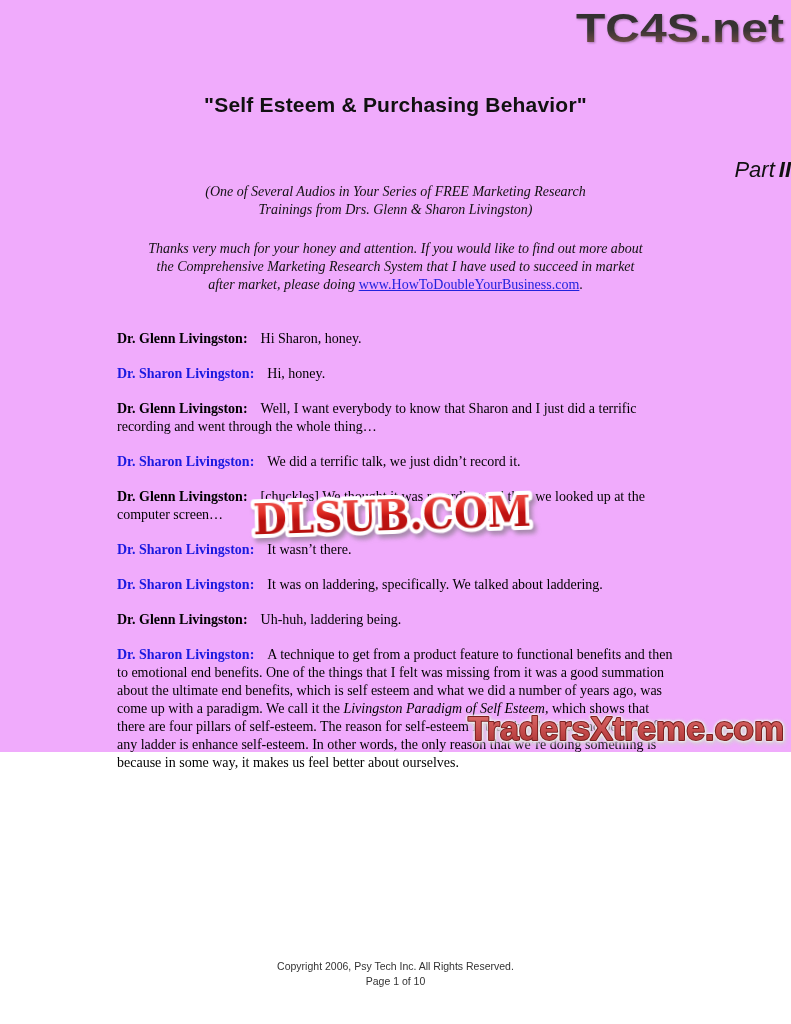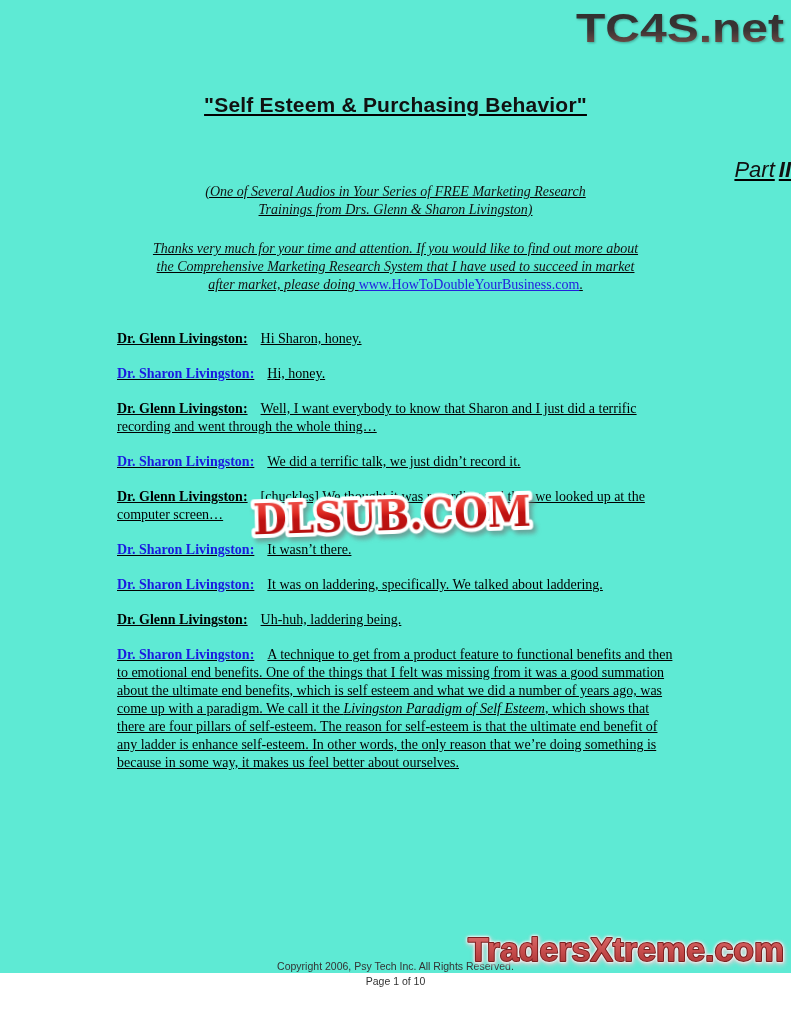--- a/index.html
+++ b/index.html
@@ -3,21 +3,21 @@
 <meta charset="utf-8">
 <style>
   html, body { margin: 0; padding: 0; }
   body {
     width: 791px; height: 1024px;
     background: #ffffff;
     font-family: "Liberation Serif", serif;
     position: relative;
     overflow: hidden;
   }
-  .page { position: relative; width: 791px; height: 973px; background:#5eead4;text-decoration:underline; }
+  .page { position: relative; width: 791px; height: 752px; background:#f0abfc; }
 
   
   .logo-tc4s { position: absolute; top: 2px; right: 2px; width: 218px; height: 48px; }
 
   
   .title {
     margin: 0; padding-top: 93px;
     text-align: center;
     font-family: "Liberation Sans", sans-serif;
     font-weight: bold; font-size: 21px; color: #111;
@@ -93,21 +93,21 @@
   <h1 class="title">"Self Esteem &amp; Purchasing Behavior"</h1>
 
   <div class="part"><span>Part</span><span class="part-num">II</span></div>
 
   <div class="subtitle">
     <div>(One of Several Audios in Your Series of FREE Marketing Research</div>
     <div>Trainings from Drs. Glenn &amp; Sharon Livingston)</div>
   </div>
 
   <div class="intro">
-    <div>Thanks very much for your time and attention.  If you would like to find out more about</div>
+    <div>Thanks very much for your honey and attention.  If you would like to find out more about</div>
     <div>the Comprehensive Marketing Research System that I have used to succeed in market</div>
     <div><span>after market, please doing </span><a href="#">www.HowToDoubleYourBusiness.com</a><span class="after-link">.</span></div>
   </div>
 
   <div class="dialogue">
     <p class="turn"><span class="speaker">Dr. Glenn Livingston:</span><span class="speech">Hi Sharon, honey.</span></p>
     <p class="turn"><span class="speaker blue">Dr. Sharon Livingston:</span><span class="speech">Hi, honey.</span></p>
     <p class="turn"><span class="speaker">Dr. Glenn Livingston:</span><span class="speech">Well, I want everybody to know that Sharon and I just did a terrific recording and went through the whole thing…</span></p>
     <p class="turn"><span class="speaker blue">Dr. Sharon Livingston:</span><span class="speech">We did a terrific talk, we just didn’t record it.</span></p>
     <p class="turn"><span class="speaker">Dr. Glenn Livingston:</span><span class="speech">[chuckles] We thought it was recording and then we looked up at the computer screen…</span></p>

